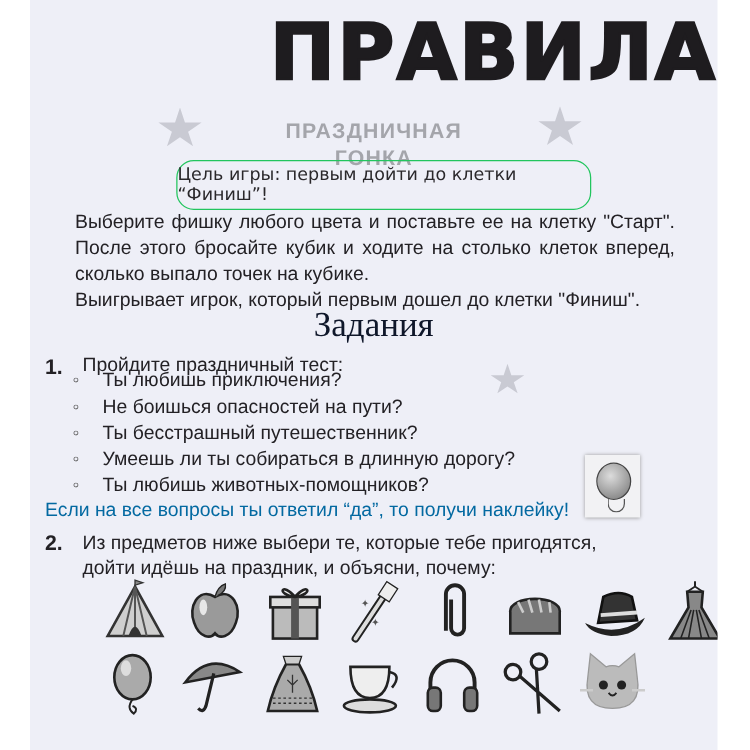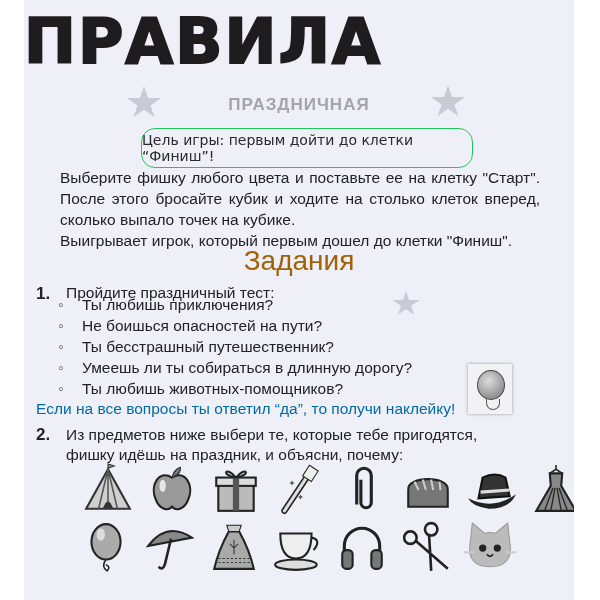--- a/index.html
+++ b/index.html
@@ -1,25 +1,25 @@
 <!DOCTYPE html>
 <html><head>
   <meta charset="utf-8">
   <style>
     html, body { margin:0; padding:0; }
     body { width:600px; height:600px; background:#ffffff; position:relative; overflow:hidden; font-family:"DejaVu Sans", sans-serif; }
     .page { position:absolute; left:24px; top:0; width:550px; height:600px; background:#eeeff7; overflow:hidden; }
-    .title { position:absolute; left:0; right:0; top:6px; text-align:left; font-family:"DejaVu Sans", sans-serif; font-weight:bold; font-size:62px; letter-spacing:2px; color:#1e1c1f; line-height:72px; -webkit-text-stroke:2px #1e1c1f; }
+    .title { position:absolute; left:0; right:0; top:6px; text-align:right; font-family:"DejaVu Sans", sans-serif; font-weight:bold; font-size:62px; letter-spacing:2px; color:#1e1c1f; line-height:72px; -webkit-text-stroke:2px #1e1c1f; }
     .subtitle { position:absolute; left:0; right:0; top:94px; text-align:center; font-family:Liberation Sans, sans-serif; font-weight:bold; color:#a4a5ab; font-size:17px; line-height:22px; letter-spacing:1px; }
     .star { position:absolute; width:36px; height:34px; background:#c9cad3; clip-path:polygon(50% 0%,61% 35%,98% 35%,68% 57%,79% 91%,50% 70%,21% 91%,32% 57%,2% 35%,39% 35%); }
     .goal { position:absolute; left:117px; top:128px; width:332px; height:40px; border:1px solid #22c55e; border-radius:14px; display:flex; align-items:center; justify-content:center; font-size:14px; color:#2a282b; box-sizing:border-box; }
     .rules { position:absolute; left:36px; top:167px; width:530px; font-family:"Liberation Sans", sans-serif; font-size:15.5px; line-height:21px; color:#232125; }
     .rules div { white-space:nowrap; }
     .just { text-align:justify; text-align-last:justify; width:480px; }
-    .tasks-h { position:absolute; left:0; right:0; top:244px; text-align:center; font-family:Liberation Sans, sans-serif; font-size:28px; color:#a16207; line-height:34px; }
+    .tasks-h { position:absolute; left:0; right:0; top:244px; text-align:center; font-family:Liberation Serif, serif; font-size:28px; color:#0f172a; line-height:34px; }
     .task { position:absolute; font-family:"Liberation Sans", sans-serif; color:#232125; font-size:15.5px; }
     .num { position:absolute; left:12px; font-weight:bold; font-size:17px; }
     .tlabel { position:absolute; left:42px; white-space:nowrap; }
     .bul { position:absolute; left:34px; line-height:21px; }
     .bul li { list-style:none; position:relative; padding-left:24px; white-space:nowrap; }
     .bul li::before { content:"◦"; position:absolute; left:0; color:#555; }
     .note { position:absolute; left:12px; top:400px; font-family:"Liberation Sans", sans-serif; font-size:15.5px; color:#0369a1; white-space:nowrap; }
     .sticker { position:absolute; left:444px; top:364px; width:44px; height:50px; background:#f2f2f4; box-shadow:0 0 3px #999; }
     .sticker .ball { position:absolute; left:9px; top:6px; width:26px; height:28px; border-radius:50%; background:radial-gradient(circle at 40% 35%, #dcdcdc, #8e8e8e 75%, #555); border:1px solid #444; }
     .sticker .str { position:absolute; left:18px; top:35px; width:12px; height:10px; border:1px solid #555; border-top:none; border-radius:0 0 8px 8px; }
@@ -33,20 +33,21 @@
 <div class="page">
 
   <div class="title">ПРАВИЛА</div>
 
   <div class="star" style="left:102px;top:86px;"></div>
   <div class="star" style="left:406px;top:85px;"></div>
   <div class="star" style="left:368px;top:291px;width:28px;height:26px;"></div>
 
   <div class="subtitle">
     <div>ПРАЗДНИЧНАЯ</div>
+    <div>ГОНКА</div>
   </div>
 
   <div class="goal">Цель игры: первым дойти до клетки “Финиш”!</div>
 
   <div class="rules">
     <div class="just">Выберите фишку любого цвета и поставьте ее на клетку "Старт".</div>
     <div class="just">После этого бросайте кубик и ходите на столько клеток вперед,</div>
     <div>сколько выпало точек на кубике.</div>
     <div>Выигрывает игрок, который первым дошел до клетки "Финиш".</div>
   </div>
@@ -68,21 +69,21 @@
   <div class="note">Если на все вопросы ты ответил “да”, то получи наклейку!</div>
 
   <div class="sticker">
     <div class="ball"></div>
       <div class="str"></div>
   </div>
 
   <div class="task" style="left:0;top:425px;width:540px;height:40px;">
     <span class="num" style="top:0;">2.</span>
     <span class="tlabel" style="top:1px;">Из предметов ниже выбери те, которые тебе пригодятся,</span>
-    <span class="tlabel" style="top:21px;">фишку идёшь на праздник, и объясни, почему:</span>
+    <span class="tlabel" style="top:21px;">дойти идёшь на праздник, и объясни, почему:</span>
   </div>
 
   <div class="icons" style="left:58px;top:462px;">
     <div class="ic">
       <svg viewBox="0 0 50 50">
           <path d="M25 6 L4 44 H46 Z" fill="#cfcfcf" stroke="#333" stroke-width="2"></path>
           <path d="M25 6 L16 44 M25 6 L34 44 M25 6 L25 44" stroke="#555" stroke-width="1.5"></path>
           <path d="M25 6 V1 L31 3 L25 5" fill="#888" stroke="#333"></path>
           <path d="M20 44 Q25 30 30 44" fill="#333"></path>
         </svg>

